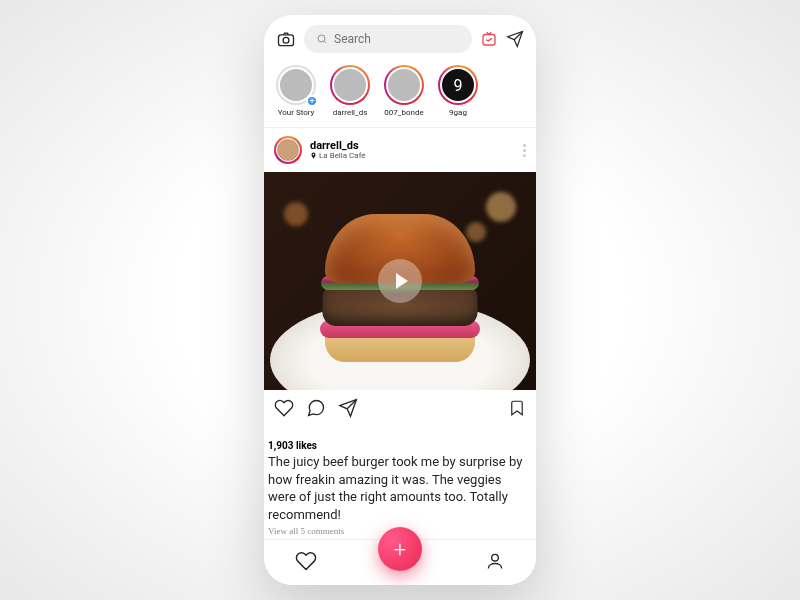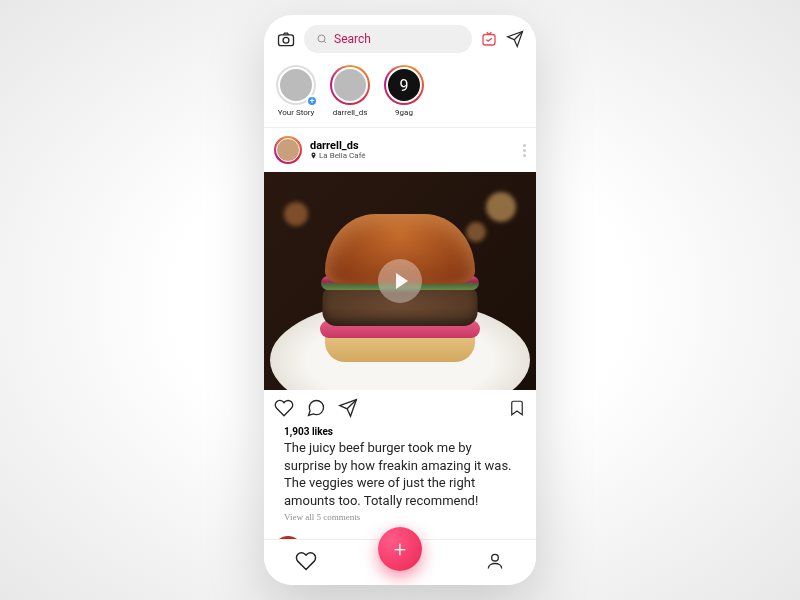--- a/index.html
+++ b/index.html
@@ -3,21 +3,21 @@
 <meta charset="utf-8">
 <style>
 * { margin:0; padding:0; box-sizing:border-box; font-family:-apple-system,BlinkMacSystemFont,"Segoe UI",Roboto,Helvetica,Arial,sans-serif; }
 html,body { width:800px; height:600px; background:#f5f5f5; overflow:hidden; }
 .stage { width:800px; height:600px; display:flex; align-items:center; justify-content:center; background:radial-gradient(ellipse at center,#fff 40%,#e8e8e8 100%); }
 .phone { width:272px; height:570px; background:#fff; border-radius:28px; box-shadow:0 20px 60px rgba(0,0,0,.18); overflow:hidden; position:relative; display:flex; flex-direction:column; }
 
 
 .topbar { display:flex; align-items:center; gap:8px; padding:10px 12px 6px; }
 .cam-icon svg,.igtv-icon svg,.send-icon svg { display:block; }
-.search-wrap { flex:1; background:#efefef; border-radius:18px; height:28px; display:flex; align-items:center; padding:0 12px; gap:6px; color:#be185d; font-size:12px;text-align:right; }
+.search-wrap { flex:1; background:#efefef; border-radius:18px; height:28px; display:flex; align-items:center; padding:0 12px; gap:6px; color:#737373; font-size:12px;text-align:right; }
 .igtv-icon { color:#ed4956; }
 
 
 .stories { display:flex; gap:10px; padding:6px 10px 10px; border-bottom:1px solid #efefef; }
 .story { display:flex; flex-direction:column; align-items:center; gap:3px; width:44px; }
 .story-ring { width:40px; height:40px; border-radius:50%; padding:2px; display:flex; align-items:center; justify-content:center; }
 .story-ring.grad { background:conic-gradient(#f09433,#e6683c,#dc2743,#cc2366,#bc1888,#f09433); }
 .story-ring.none { background:#ddd; }
 .story-av { width:100%; height:100%; border-radius:50%; background:#bbb; border:2px solid #fff; overflow:hidden; display:flex; align-items:center; justify-content:center; font-size:16px; color:#fff;}
 .story-av.dark { background:#111; }
@@ -47,21 +47,21 @@
 .bokeh { position:absolute; border-radius:50%; filter:blur(2px); }
 .b1{width:30px;height:30px;background:rgba(255,200,120,.5);top:20px;right:20px}
 .b2{width:20px;height:20px;background:rgba(255,180,100,.4);top:50px;right:50px}
 .b3{width:24px;height:24px;background:rgba(255,160,80,.4);top:30px;left:20px}
 .play { position:absolute; left:50%; top:50%; transform:translate(-50%,-50%); width:44px; height:44px; border-radius:50%; background:rgba(255,255,255,.35); display:flex; align-items:center; justify-content:center; backdrop-filter:blur(2px);}
 .play::after{content:"";border-left:12px solid rgba(255,255,255,.95);border-top:8px solid transparent;border-bottom:8px solid transparent;margin-left:3px}
 
 
 .actions { display:flex; align-items:center; padding:8px 10px 4px; gap:12px; }
 .actions .sp { flex:1; }
-.meta { padding:0 20px 8px; }
+.meta { padding:0 4px 8px;margin-top:14px; }
 .likes { font-size:10px; font-weight:700; margin-bottom:2px;}
 .caption { font-size:13px; line-height:1.35; color:#262626; }
 .viewc { font-size:9px; color:#8e8e8e; margin-top:3px;font-family:Liberation Serif, serif; }
 
 
 .post-head2 { display:flex; align-items:center; padding:6px 10px; gap:8px; }
 .ph2-av { width:28px; height:28px; border-radius:50%; background:#b0302a; display:flex;align-items:center;justify-content:center;color:#fff;font-size:12px;font-weight:700;}
 
 
 .bnav { position:absolute; left:0; right:0; bottom:0; height:46px; background:#fff; border-top:1px solid #eee; display:flex; align-items:center; justify-content:space-around; }
@@ -111,20 +111,26 @@
             <div class="story-av"></div>
             <div class="plus">+</div>
           </div>
         <span class="story-label">Your Story</span>
       </div>
       <div class="story">
         <div class="story-ring grad">
             <div class="story-av"></div>
           </div>
         <span class="story-label">darrell_ds</span>
+      </div>
+      <div class="story">
+        <div class="story-ring grad">
+            <div class="story-av"></div>
+          </div>
+        <span class="story-label">007_bonde</span>
       </div>
       <div class="story">
         <div class="story-ring grad">
             <div class="story-av dark">9</div>
           </div>
         <span class="story-label">9gag</span>
       </div>
     </div>
 
     <div class="scroll">

